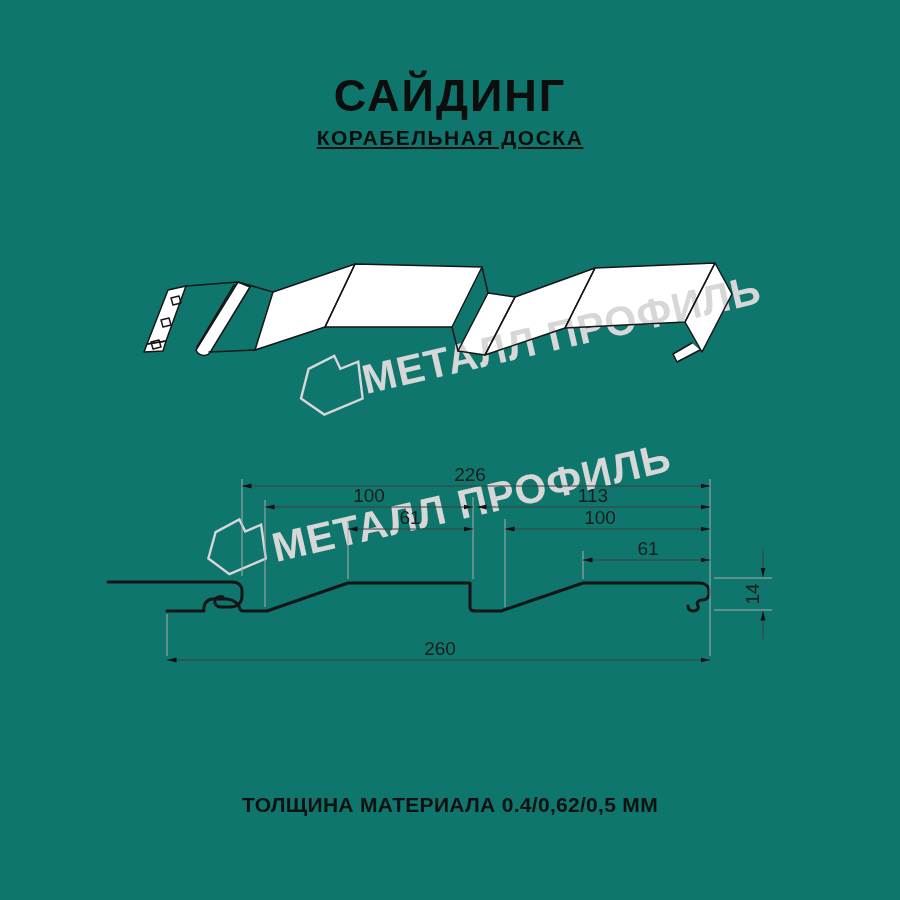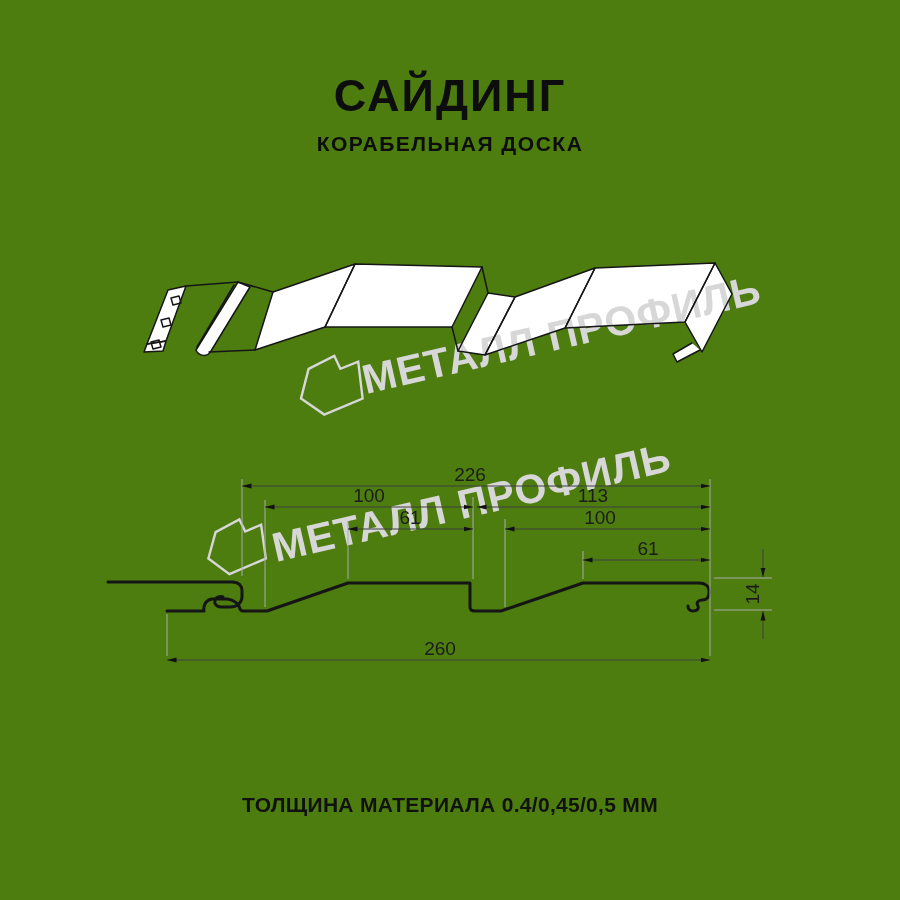--- a/index.html
+++ b/index.html
@@ -1,20 +1,20 @@
 <!DOCTYPE html>
 <html><head>
 <meta charset="utf-8">
 <style>
   html,body{margin:0;padding:0;background:#ffffff;}
-  .page{position:relative;width:900px;height:900px;background:#4d7c0f;overflow:hidden;
+  .page{position:relative;width:900px;height:900px;background:#0f766e;overflow:hidden;
         font-family:"Liberation Sans",sans-serif;}
   .header{position:absolute;top:72px;left:0;width:900px;text-align:center;color:#0d0d0d;}
   .title{font-size:45px;font-weight:800;letter-spacing:2px;line-height:1.05;}
-  .subtitle{margin-top:13px;font-size:21px;font-weight:700;letter-spacing:1.5px;}
+  .subtitle{margin-top:7px;font-size:21px;font-weight:700;letter-spacing:1.5px;text-decoration:underline;}
   .model{margin-top:4px;font-size:15.5px;font-weight:500;letter-spacing:0.5px;}
   .footer{position:absolute;top:793px;left:0;width:900px;text-align:center;
           font-size:21px;font-weight:600;letter-spacing:0.3px;color:#111;}
   svg{position:absolute;top:0;left:0;}
   .p3d-fill{fill:#ffffff;stroke:none;}
   .p3d-line{fill:none;stroke:#161616;stroke-width:1.5;stroke-linejoin:round;stroke-linecap:round;}
   .wm-logo{fill:none;stroke-width:2.4;}
   .wm-text{font-family:"Liberation Sans",sans-serif;font-weight:700;font-size:41px;letter-spacing:1px;}
   .cs{fill:none;stroke:#151515;stroke-width:3;stroke-linejoin:round;stroke-linecap:round;}
   .ext{stroke:#ababab;stroke-width:1;}
@@ -124,15 +124,15 @@
       <text class="dimtxt" x="369" y="502">100</text>
       <text class="dimtxt" x="593" y="502">113</text>
       <text class="dimtxt" x="410" y="524">61</text>
       <text class="dimtxt" x="600" y="524">100</text>
       <text class="dimtxt" x="648" y="555">61</text>
       <text class="dimtxt" x="440" y="655">260</text>
       <text class="dimtxt" x="0" y="0" transform="translate(759,594) rotate(-90)">14</text>
     </g>
   </svg>
 
-  <div class="footer">ТОЛЩИНА МАТЕРИАЛА 0.4/0,45/0,5 ММ</div>
+  <div class="footer">ТОЛЩИНА МАТЕРИАЛА 0.4/0,62/0,5 ММ</div>
 
 </div>
 
 </body></html>

